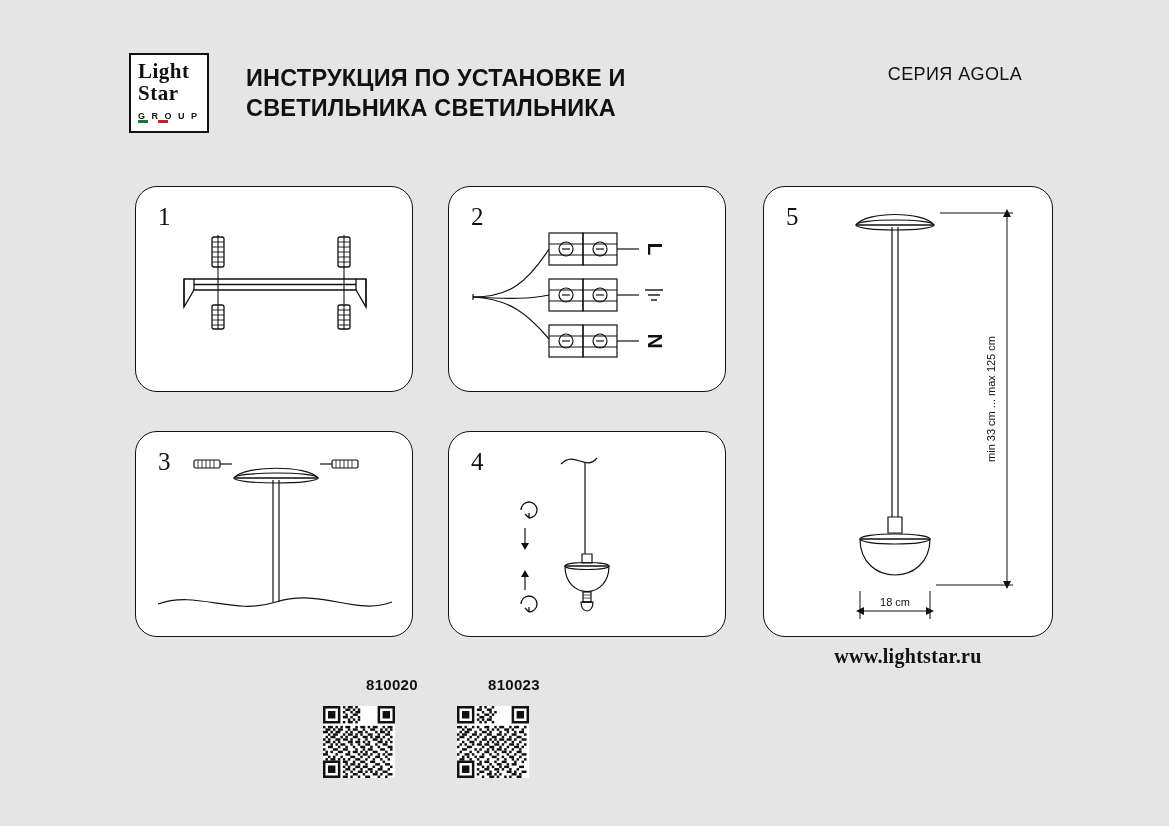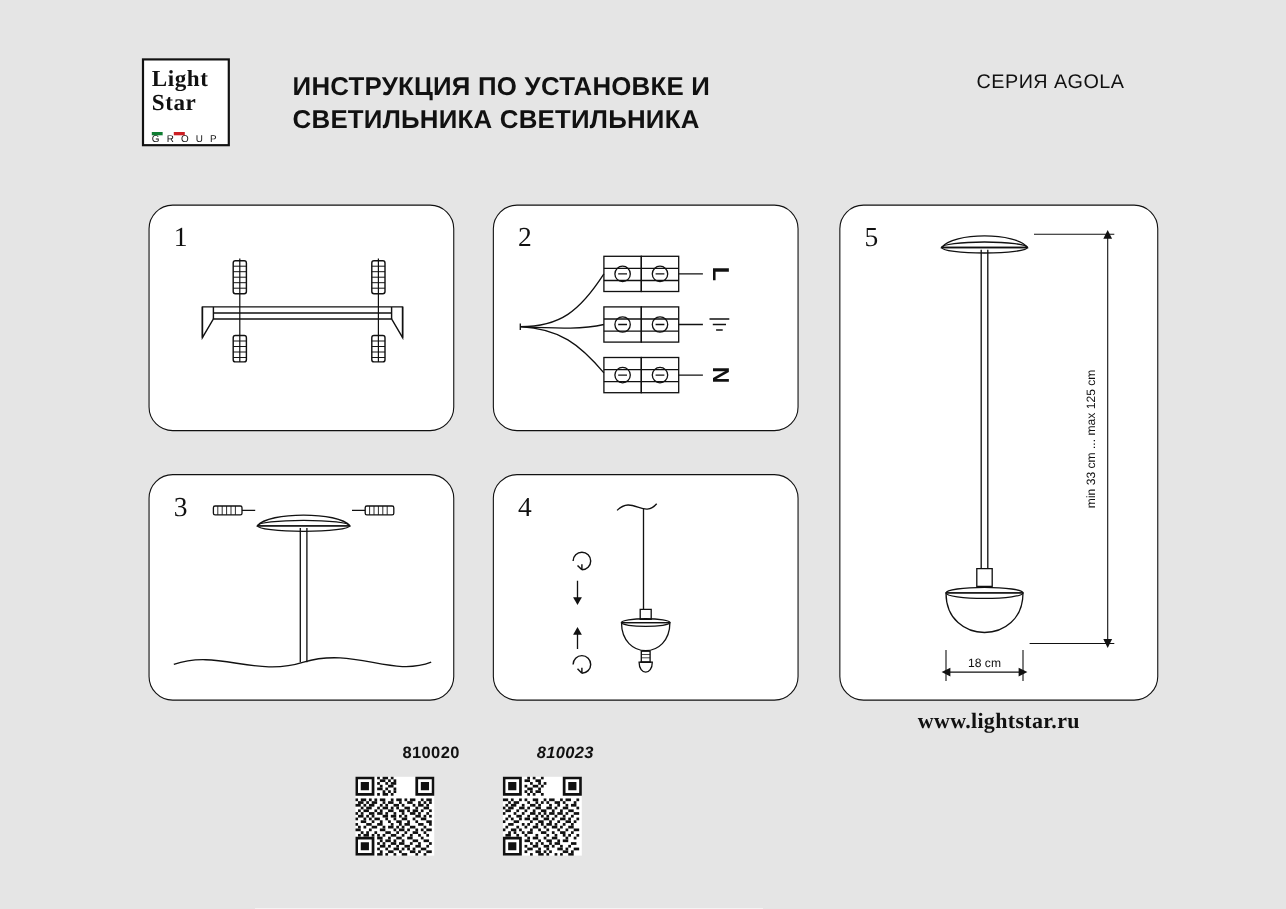--- a/index.html
+++ b/index.html
@@ -43,24 +43,24 @@
     line-height: 21px;
     letter-spacing: 0.5px;
     text-align: left;
     padding-left: 7px;
     color: #111;
   }
   #logo .logo-l1 { margin-top: 6px; }
   #logo .logo-l2 { margin-top: 1px; }
   #logo .logo-l3 {
     font-size: 9px;
-    font-weight: normal;
+    font-weight: bold;
     letter-spacing: 2px;
     line-height: 11px;
-    margin-top: 17px;
+    margin-top: 7px;
     font-family: "Liberation Sans", sans-serif;
   }
   #logo .flag {
     position: absolute;
     left: 7px;
     bottom: 8px;
     width: 30px;
     height: 3px;
     display: flex;
   }
@@ -69,21 +69,20 @@
   #main-title {
     position: absolute;
     left: 246px;
     top: 63px;
     width: 470px;
     font-weight: bold;
     font-size: 23.5px;
     line-height: 30px;
     letter-spacing: 0.2px;
     color: #111;
-    margin-left: 20px;
   }
   #series-block {
     position: absolute;
     left: 760px;
     top: 64px;
     width: 390px;
     text-align: center;
   }
   #series-block .series {
     font-weight: normal;
@@ -126,21 +125,21 @@
   
   .code-label {
     position: absolute;
     font-weight: bold;
     font-size: 15px;
     color: #111;
     letter-spacing: 0.3px;
     margin-left: 36px;
   }
   #code1 { left: 330px; top: 676px; }
-  #code2 { left: 452px; top: 676px; font-style: italic; }
+  #code2 { left: 452px; top: 676px; }
   .qr { position: absolute; width: 72px; height: 72px; }
   #qr1 { left: 323px; top: 706px; }
   #qr2 { left: 457px; top: 706px; }
   #website {
     position: absolute;
     left: 763px;
     top: 645px;
     width: 290px;
     text-align: center;
     font-family: "Liberation Serif", serif;

